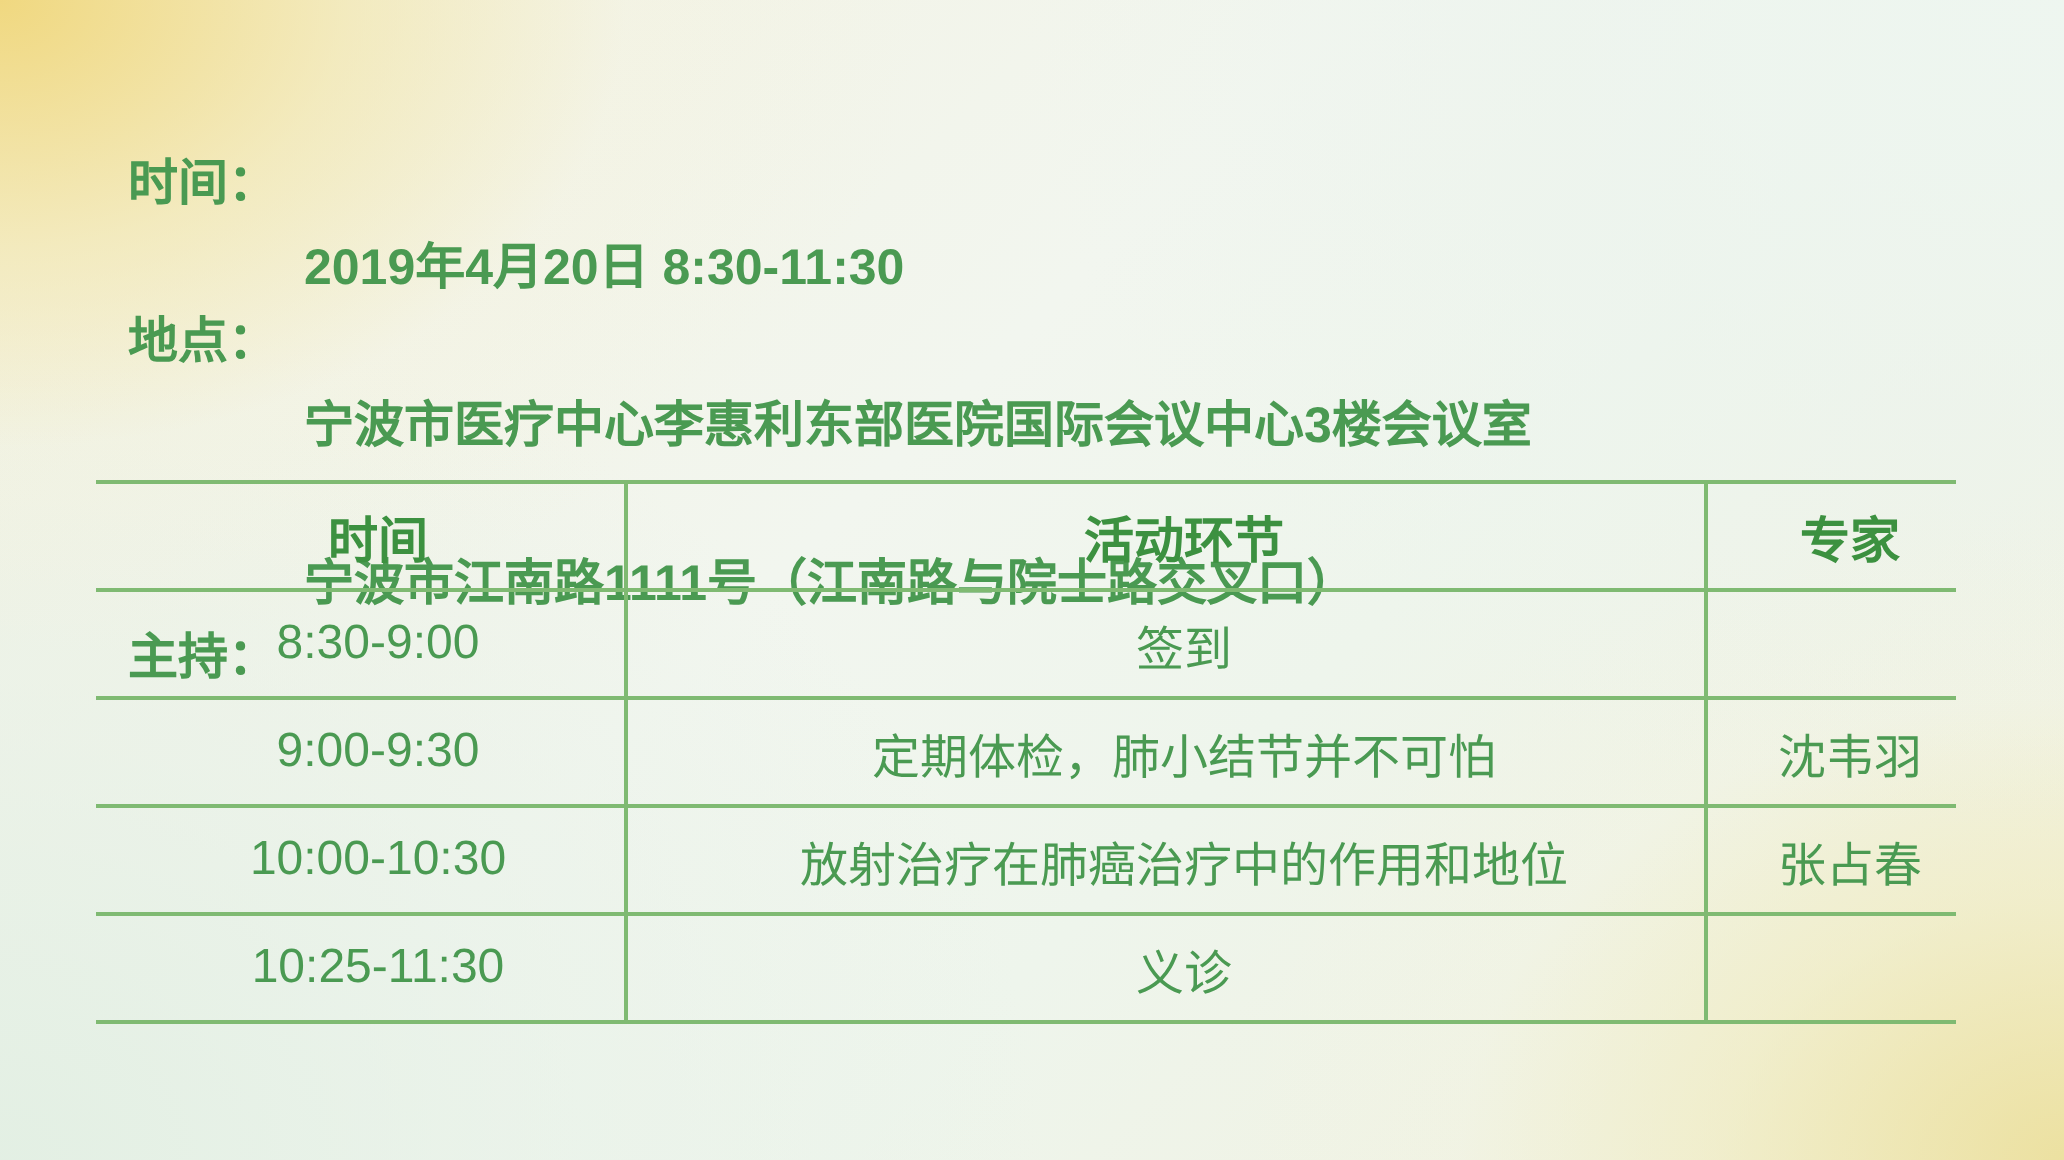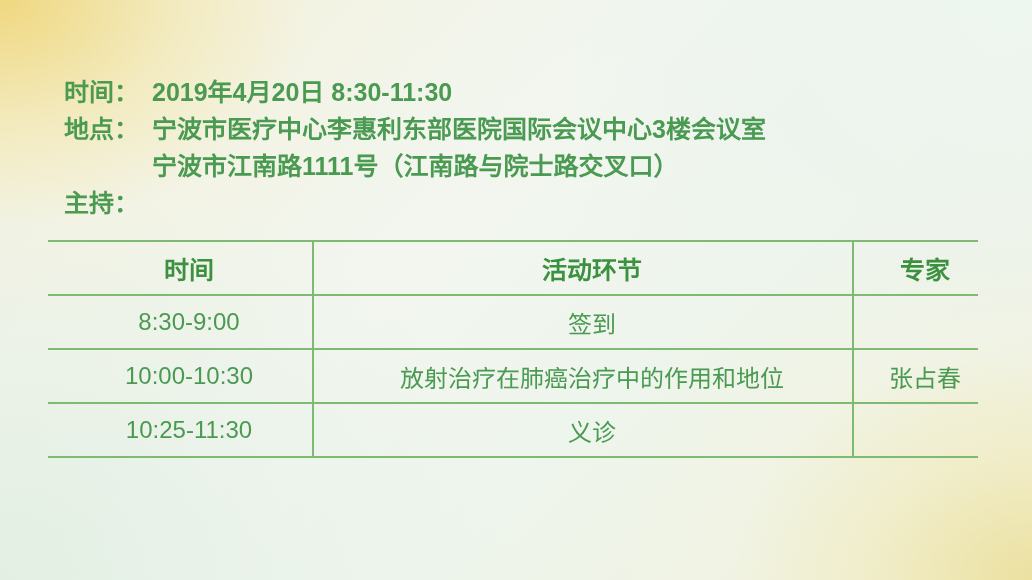--- a/index.html
+++ b/index.html
@@ -64,20 +64,21 @@
     white-space: nowrap;
   }
   .info-label {
     flex: 0 0 auto;
     min-width: 88px;
     color: #4a9a52;
   }
   .info-value {
     flex: 0 1 auto;
     color: #4a9a52;
+    margin-top: 42px;
   }
   .info-line.continuation .info-label {
     visibility: hidden;
   }
 
   
   .schedule-table {
     position: absolute;
     left: 48px;
     top: 240px;
@@ -157,20 +158,25 @@
         <th class="col-sep">专家</th>
       </tr>
     </thead>
     <tbody id="schedule-body">
         <tr>
           <td>8:30-9:00</td>
           <td class="col-sep">签到</td>
           <td class="col-sep"></td>
         </tr>
         <tr>
+          <td>9:00-9:30</td>
+          <td class="col-sep">定期体检，肺小结节并不可怕</td>
+          <td class="col-sep">沈韦羽</td>
+        </tr>
+        <tr>
           <td>10:00-10:30</td>
           <td class="col-sep">放射治疗在肺癌治疗中的作用和地位</td>
           <td class="col-sep">张占春</td>
         </tr>
         <tr>
           <td>10:25-11:30</td>
           <td class="col-sep">义诊</td>
           <td class="col-sep"></td>
         </tr>
       </tbody>

